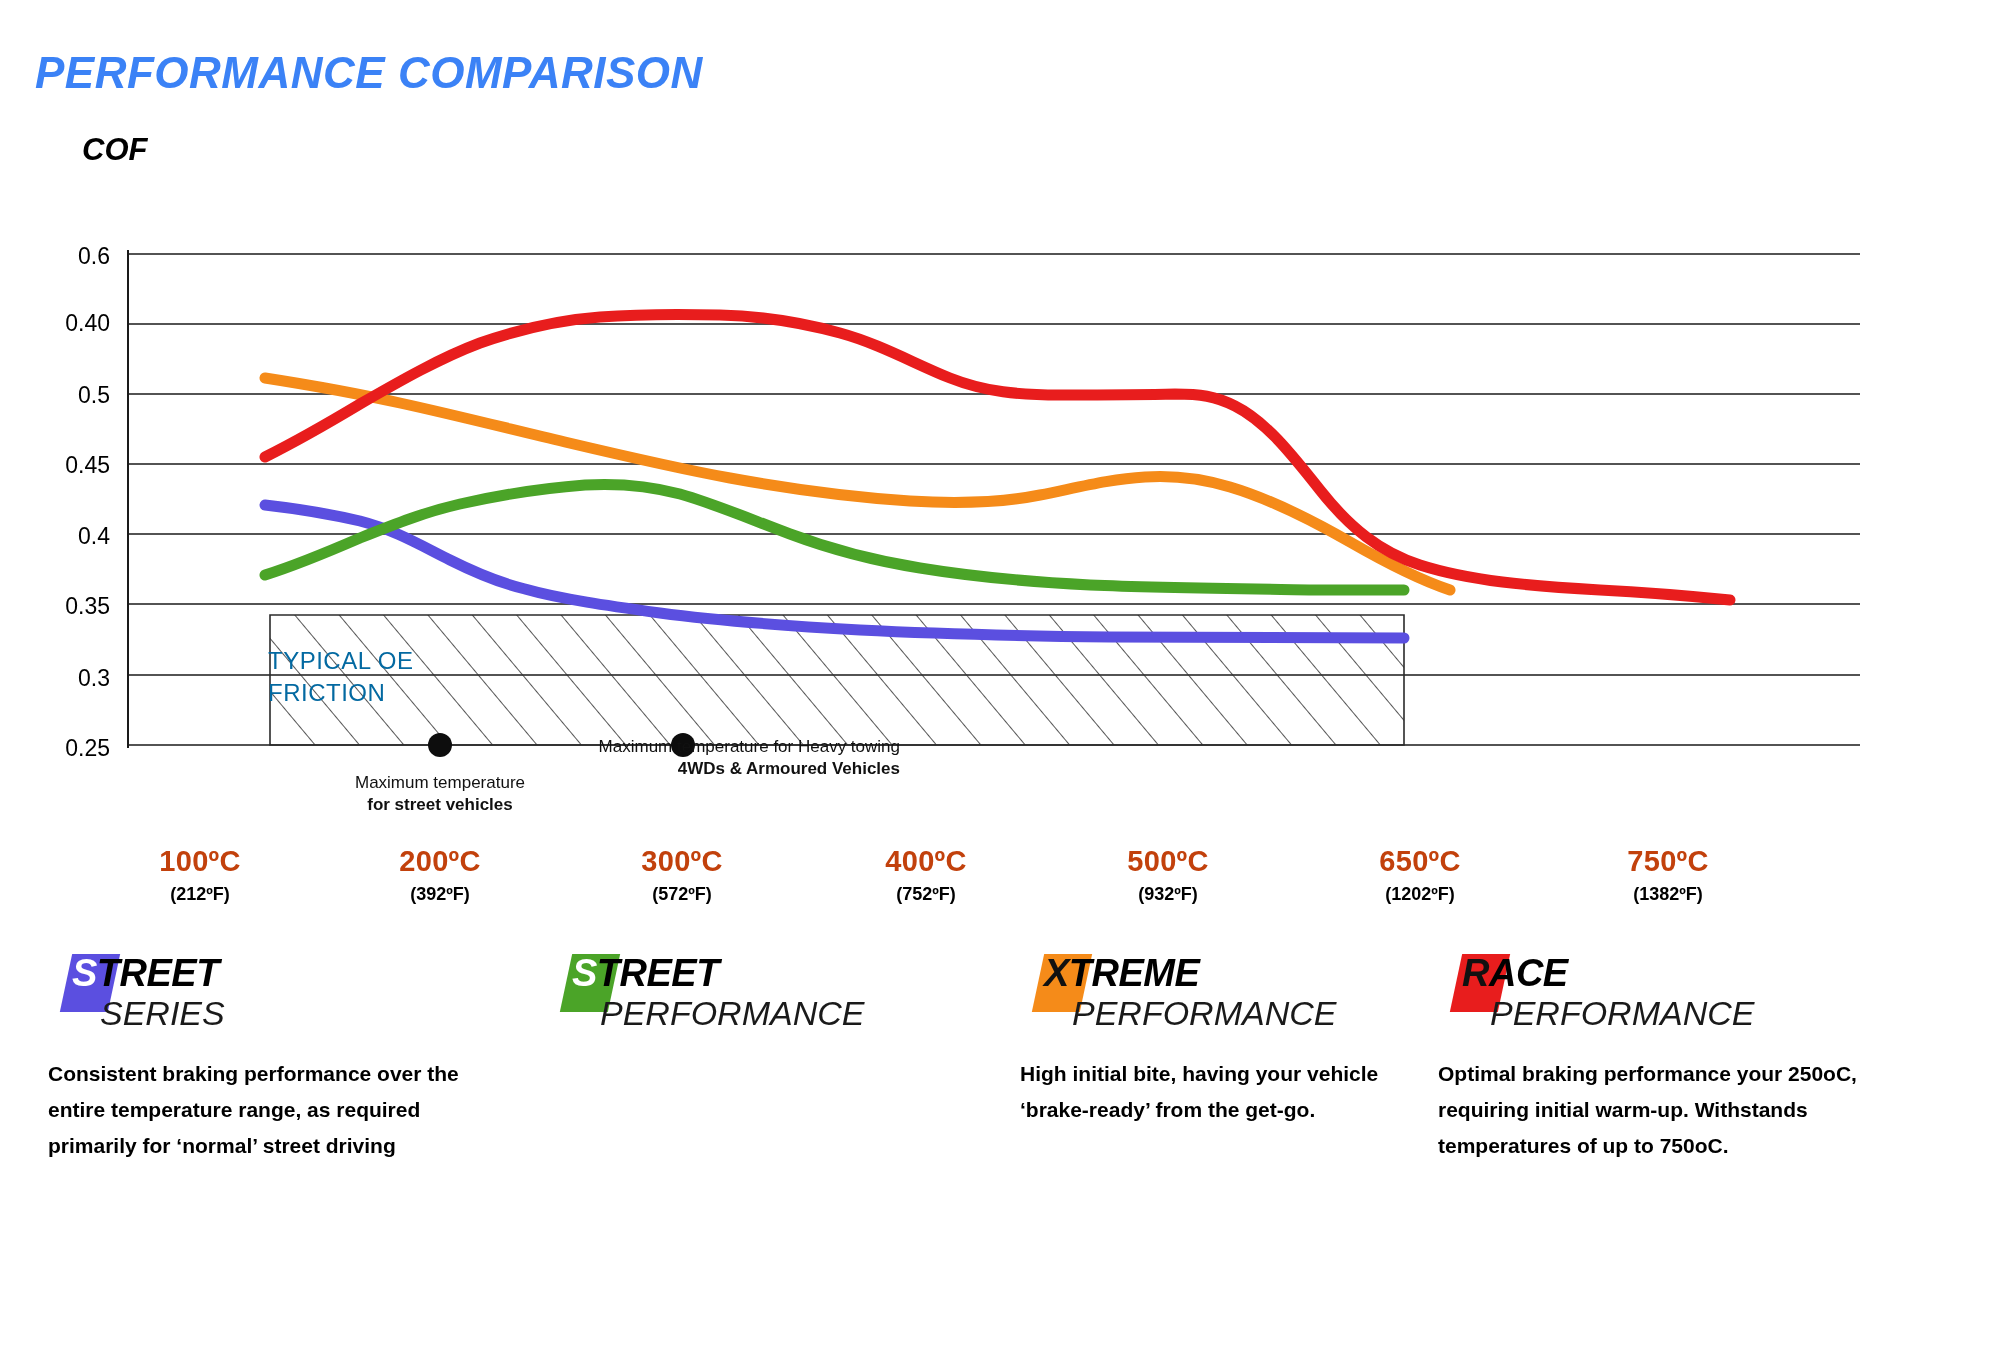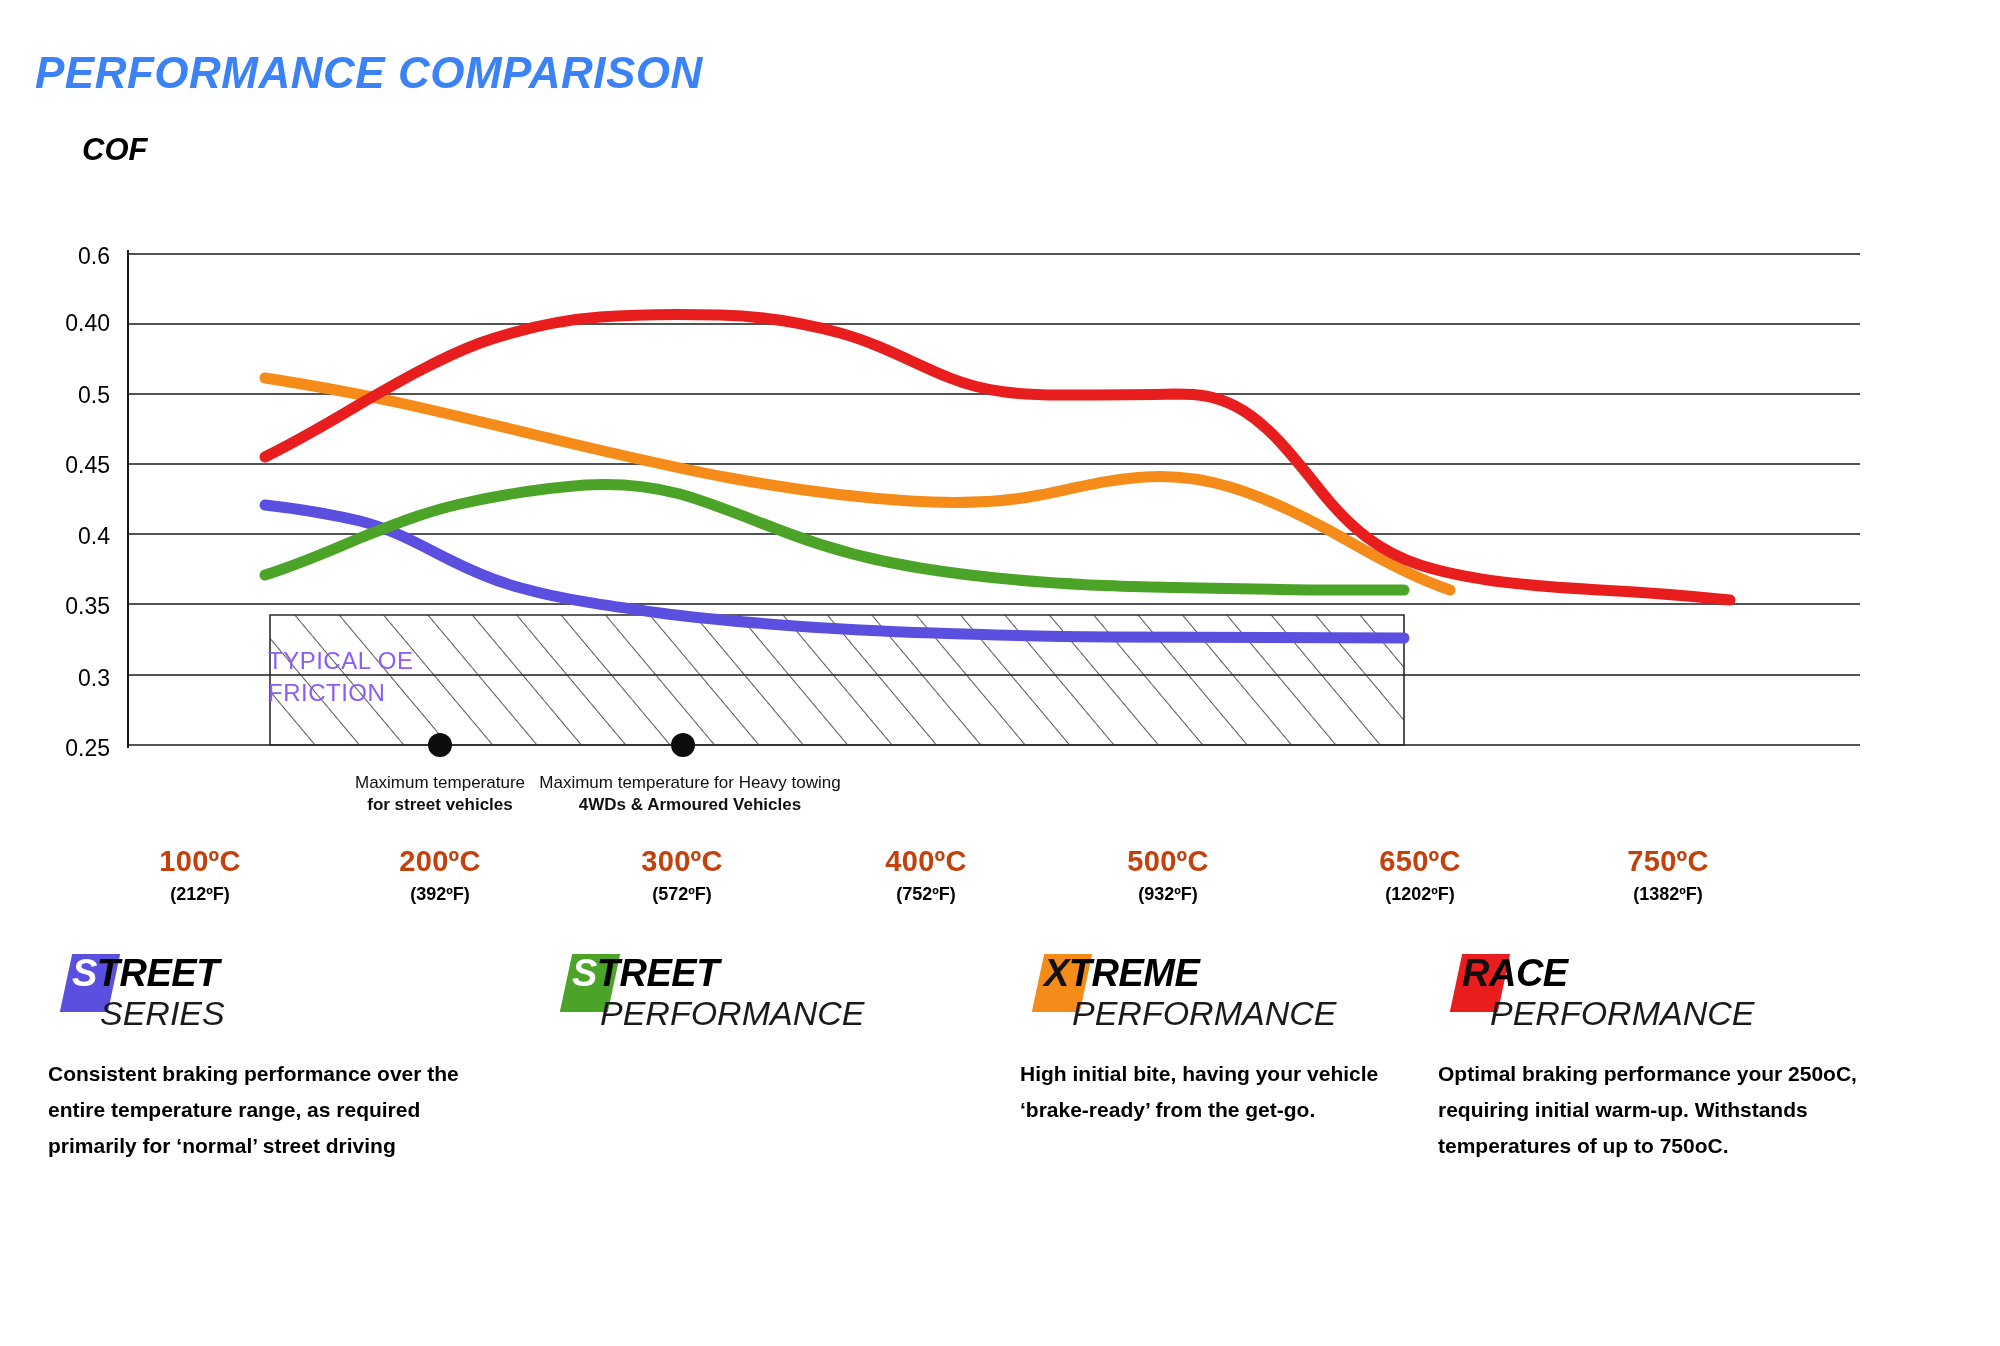--- a/index.html
+++ b/index.html
@@ -49,21 +49,21 @@
     font-size: 23px;
     color: #000;
     text-align: right;
     width: 70px;
   }
 
   
   .oe-label {
     position: absolute;
     font-size: 24px;
-    color: #8b5cf6;
+    color: #0369a1;
     letter-spacing: 0.5px;
     line-height: 32px;
     white-space: pre-line;
   }
 
   
   .annot {
     position: absolute;
     text-align: center;
     font-size: 17px;
@@ -204,21 +204,21 @@
     </svg>
 
     <div class="oe-label" style="left:268px; top:645px;">TYPICAL OE
 FRICTION</div>
 
     <div class="annot" style="left:305px; top:772px; width:270px;">
       <div class="l1">Maximum temperature</div>
       <div class="l2">for street vehicles</div>
     </div>
 
-    <div class="annot" style="left:480px; top:772px; width:420px;">
+    <div class="annot" style="left:480px; top:736px; width:420px;text-align:right;">
       <div class="l1">Maximum temperature for Heavy towing</div>
       <div class="l2">4WDs &amp; Armoured Vehicles</div>
     </div>
 
     <div class="xtick" style="left:110px; top:845px;">
       <div class="c">100ºC</div>
       <div class="f">(212ºF)</div>
     </div>
     <div class="xtick" style="left:350px; top:845px;">
       <div class="c">200ºC</div>

